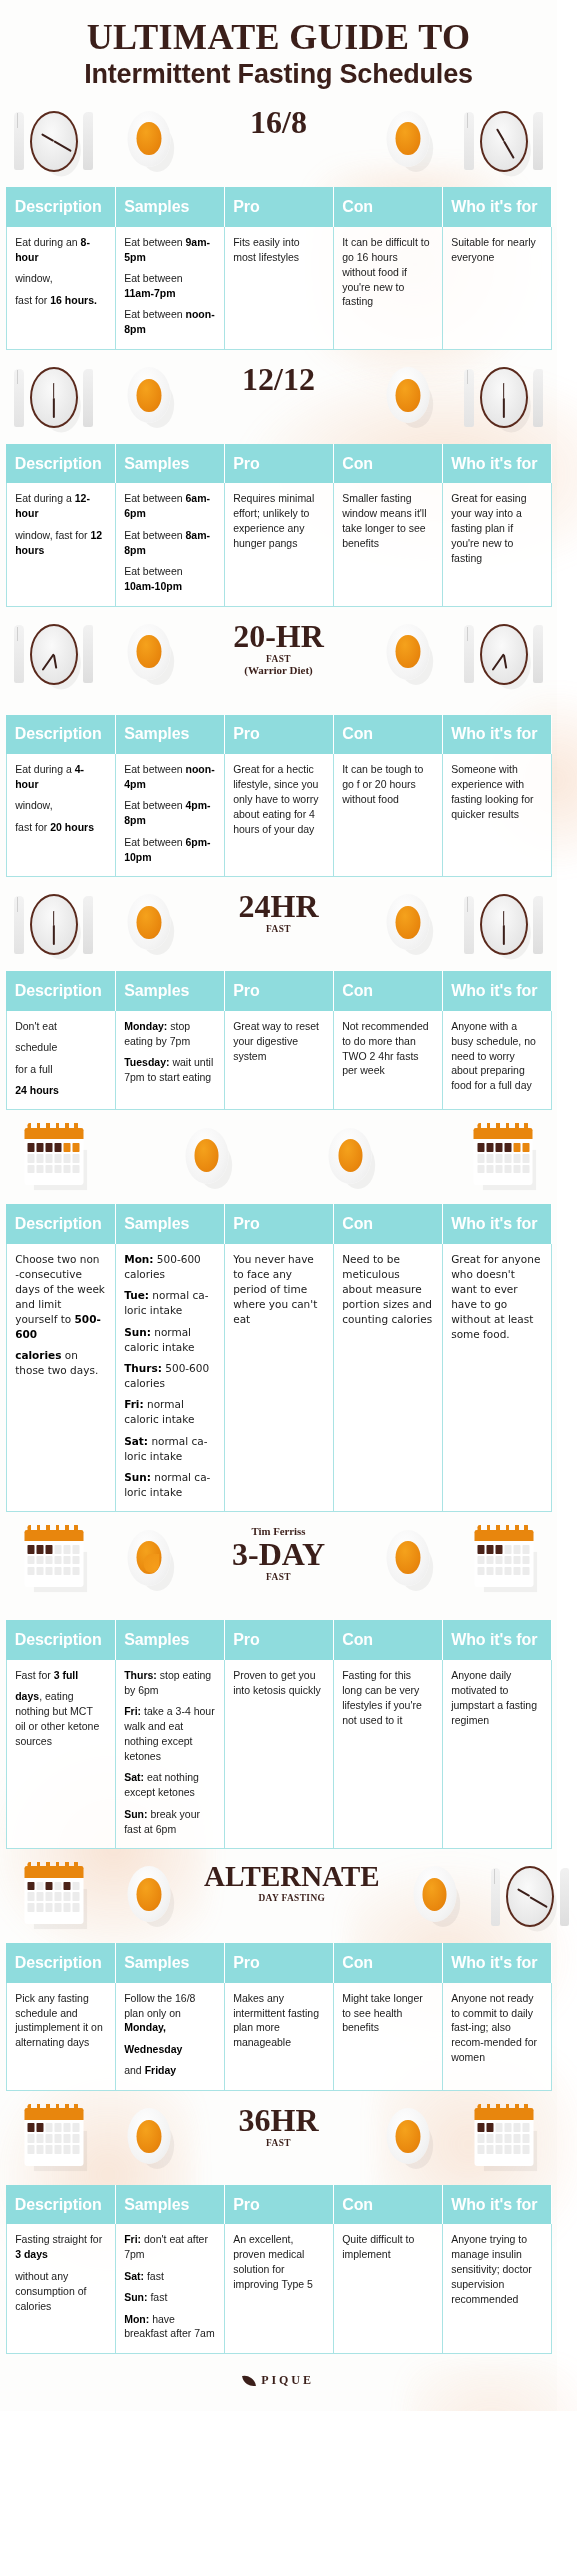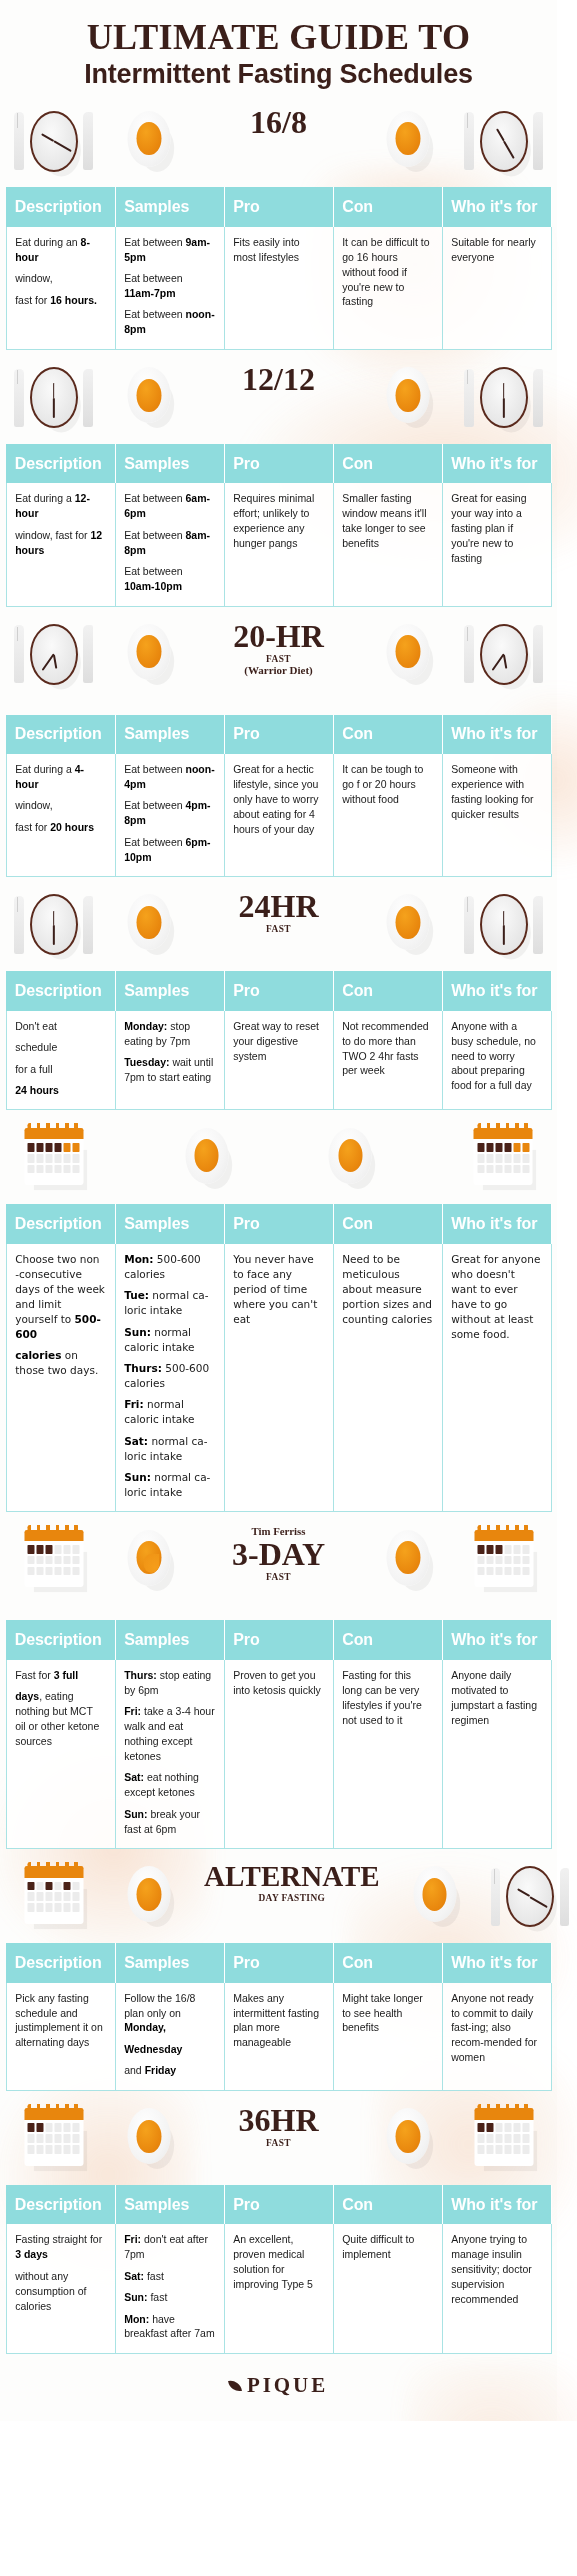--- a/index.html
+++ b/index.html
@@ -218,21 +218,21 @@
   table.sched td b { font-weight:bold; color:#000; }
   .cellblock { margin-bottom:6.5px; }
   .cellblock:last-child { margin-bottom:0; }
   .roundfont td { font-family:"DejaVu Sans", sans-serif; font-size:10px; }
 
   
   .footer { position:relative; z-index:2; text-align:center; padding:19px 0 16px; }
   .logo {
     display:inline-flex; align-items:center; gap:6.5px;
     font-family:"Liberation Serif", serif; font-weight:bold;
-    font-size:21px; letter-spacing:2.9px; color:#3b1f1a;
+    font-size:12px; letter-spacing:2.9px; color:#3b1f1a;
   }
   .leaf { width:11.6px; height:11.6px; position:relative; }
   .leaf:before{
     content:""; position:absolute; inset:0;
     background:#3b1f1a;
     border-radius:0 100% 0 100%;
     transform:rotate(-10deg);
   }
 </style>
 </head>

